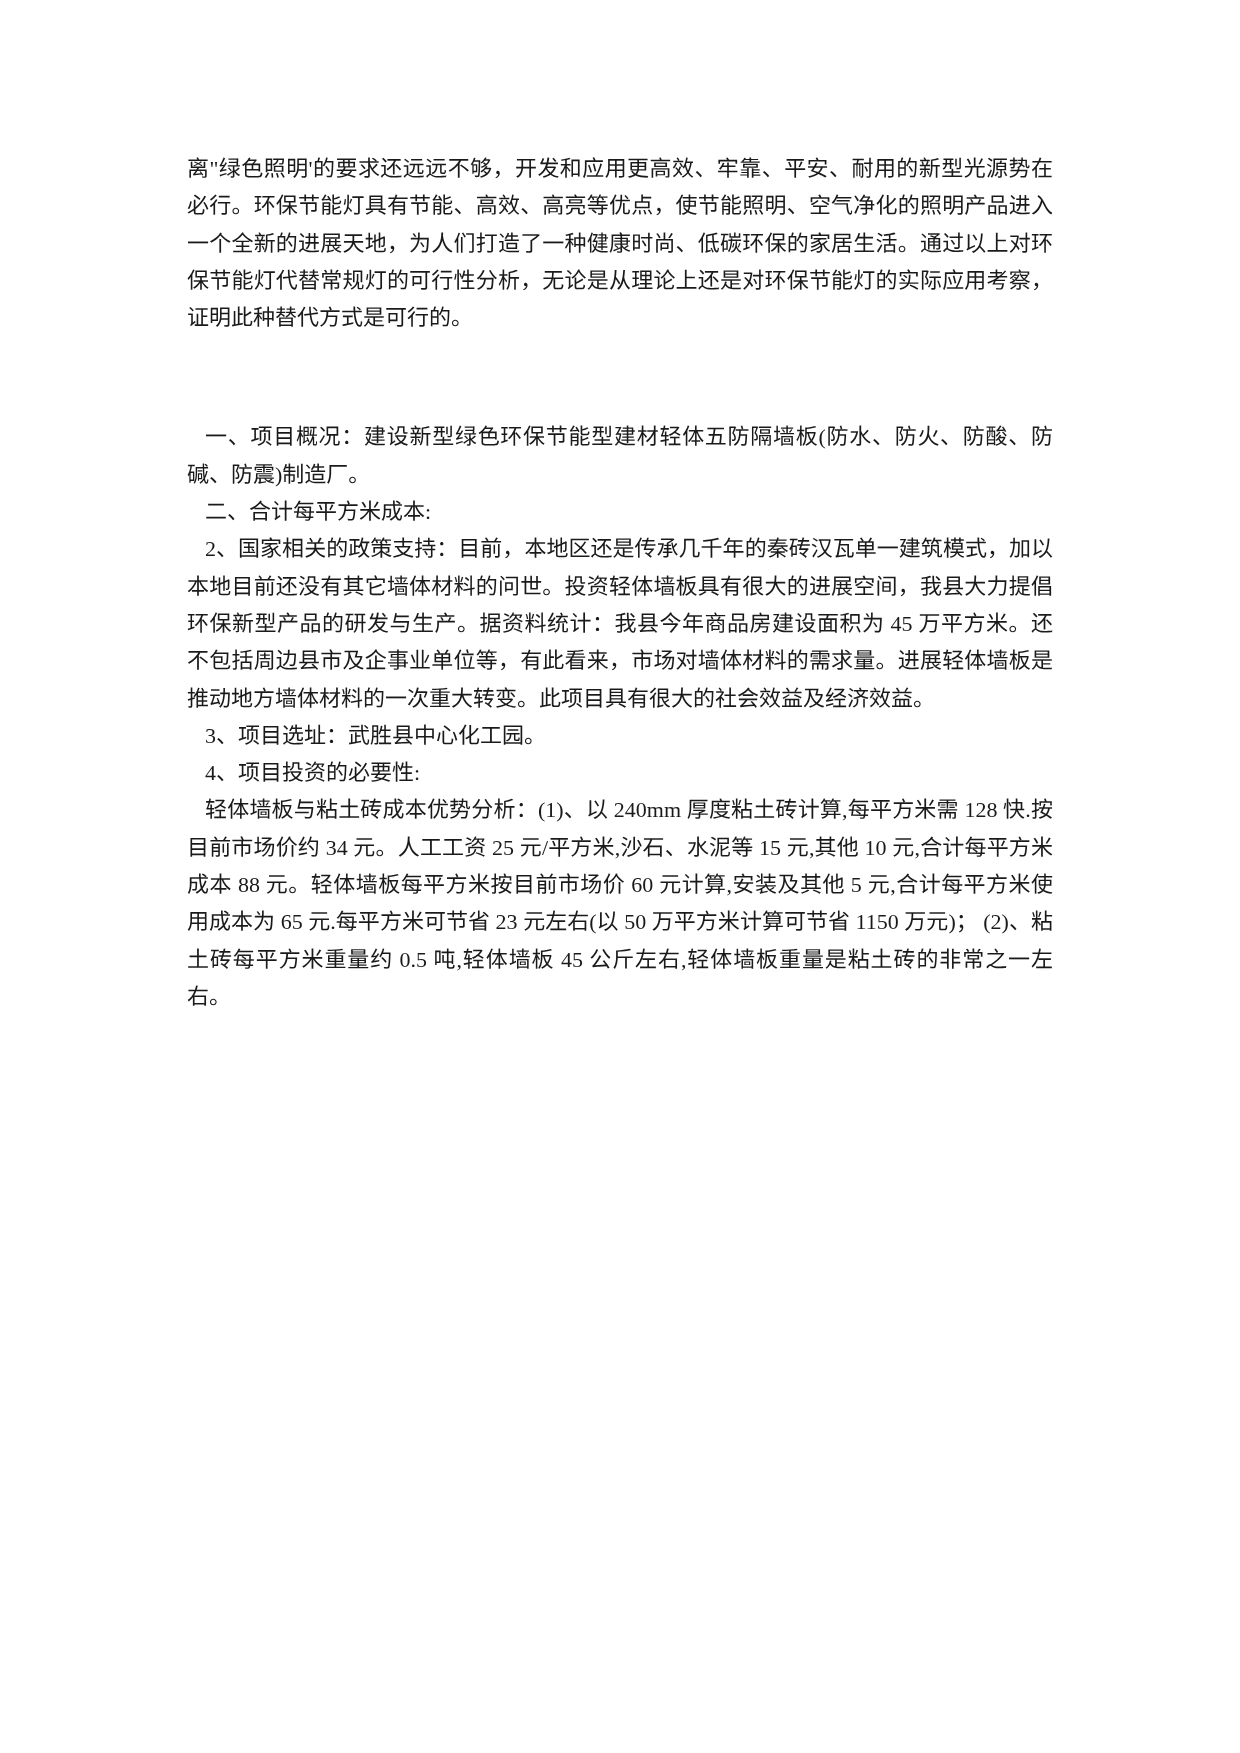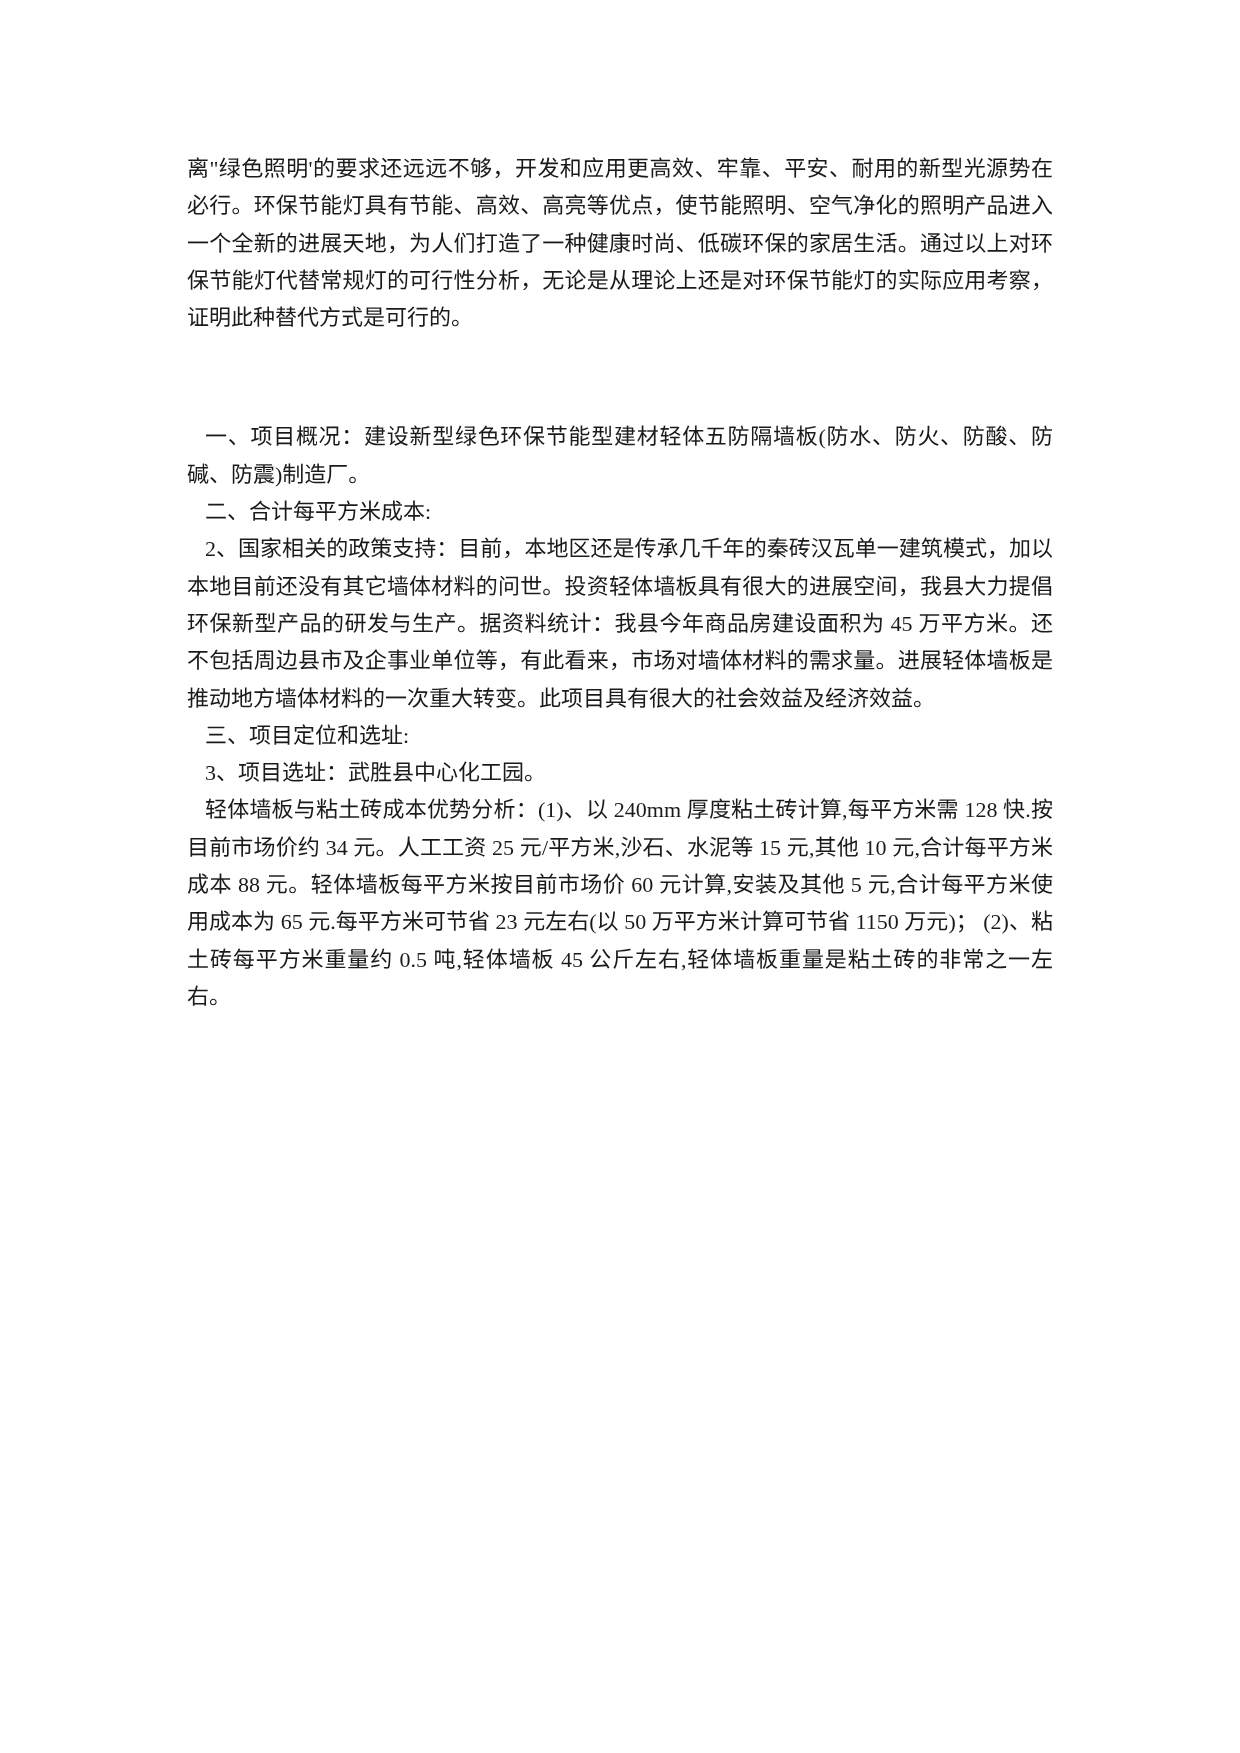--- a/index.html
+++ b/index.html
@@ -43,16 +43,16 @@
 <body>
 
 <div class="doc">
   <p class="para flush">离"绿色照明'的要求还远远不够，开发和应用更高效、牢靠、平安、耐用的新型光源势在必行。环保节能灯具有节能、高效、高亮等优点，使节能照明、空气净化的照明产品进入一个全新的进展天地，为人们打造了一种健康时尚、低碳环保的家居生活。通过以上对环保节能灯代替常规灯的可行性分析，无论是从理论上还是对环保节能灯的实际应用考察，证明此种替代方式是可行的。</p>
 
   <div class="gap"></div>
 
   <p class="para">一、项目概况：建设新型绿色环保节能型建材轻体五防隔墙板(防水、防火、防酸、防碱、防震)制造厂。</p>
   <p class="para">二、合计每平方米成本:</p>
   <p class="para">2、国家相关的政策支持：目前，本地区还是传承几千年的秦砖汉瓦单一建筑模式，加以本地目前还没有其它墙体材料的问世。投资轻体墙板具有很大的进展空间，我县大力提倡环保新型产品的研发与生产。据资料统计：我县今年商品房建设面积为 45 万平方米。还不包括周边县市及企事业单位等，有此看来，市场对墙体材料的需求量。进展轻体墙板是推动地方墙体材料的一次重大转变。此项目具有很大的社会效益及经济效益。</p>
-  <p class="para">三、项目定位和选址:</p>
   <p class="para">3、项目选址：武胜县中心化工园。</p>
+  <p class="para">4、项目投资的必要性:</p>
   <p class="para">轻体墙板与粘土砖成本优势分析：(1)、以 240mm 厚度粘土砖计算,每平方米需 128 快.按目前市场价约 34 元。人工工资 25 元/平方米,沙石、水泥等 15 元,其他 10 元,合计每平方米成本 88 元。轻体墙板每平方米按目前市场价 60 元计算,安装及其他 5 元,合计每平方米使用成本为 65 元.每平方米可节省 23 元左右(以 50 万平方米计算可节省 1150 万元)； (2)、粘土砖每平方米重量约 0.5 吨,轻体墙板 45 公斤左右,轻体墙板重量是粘土砖的非常之一左右。</p>
 </div>
 
 </body></html>

